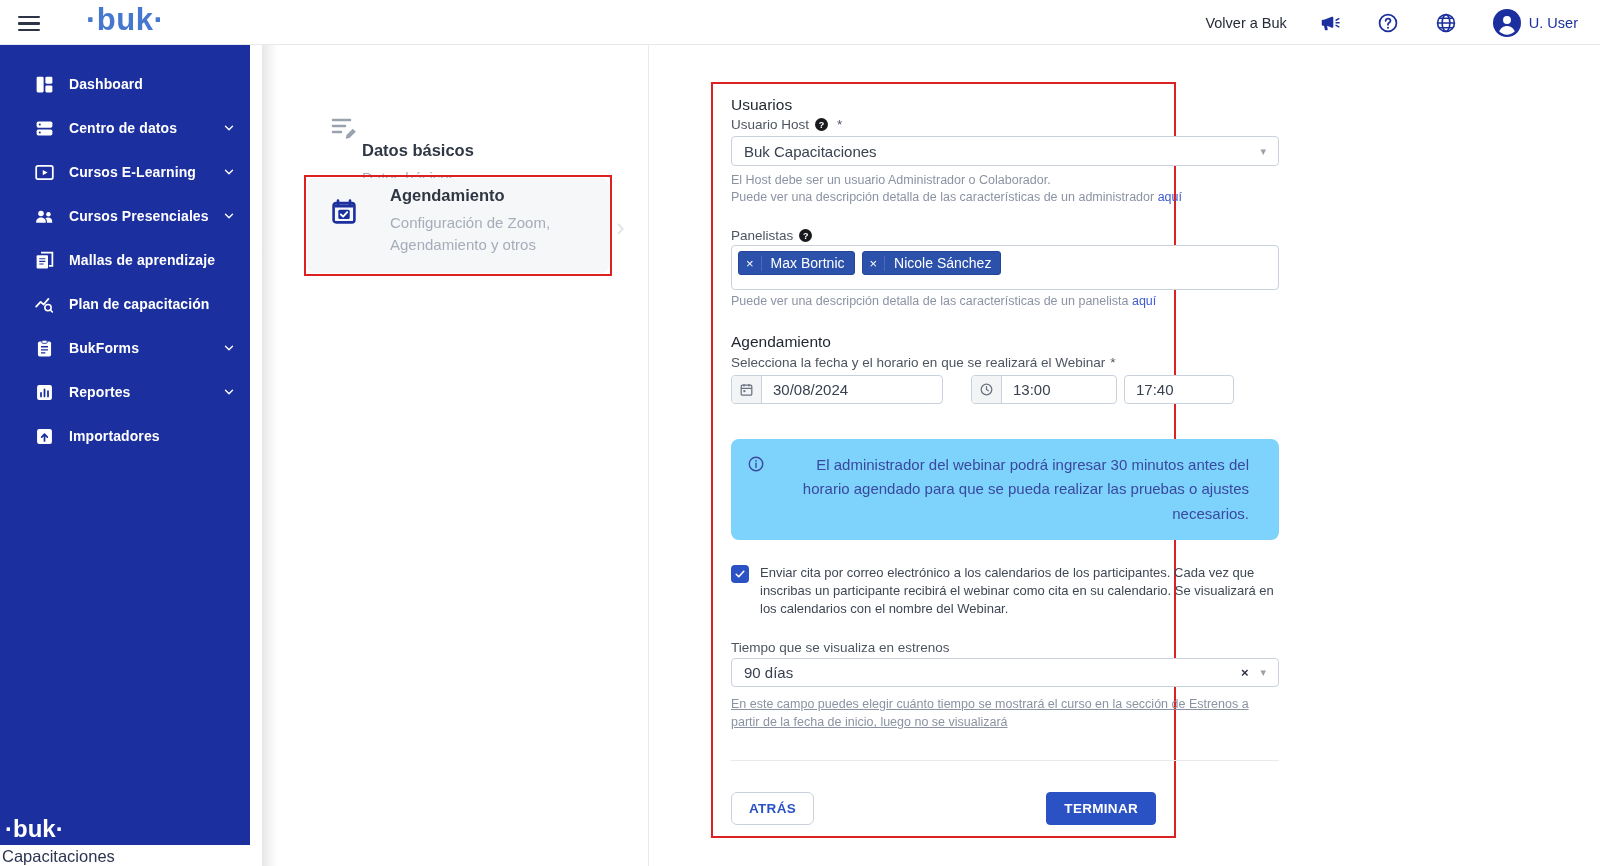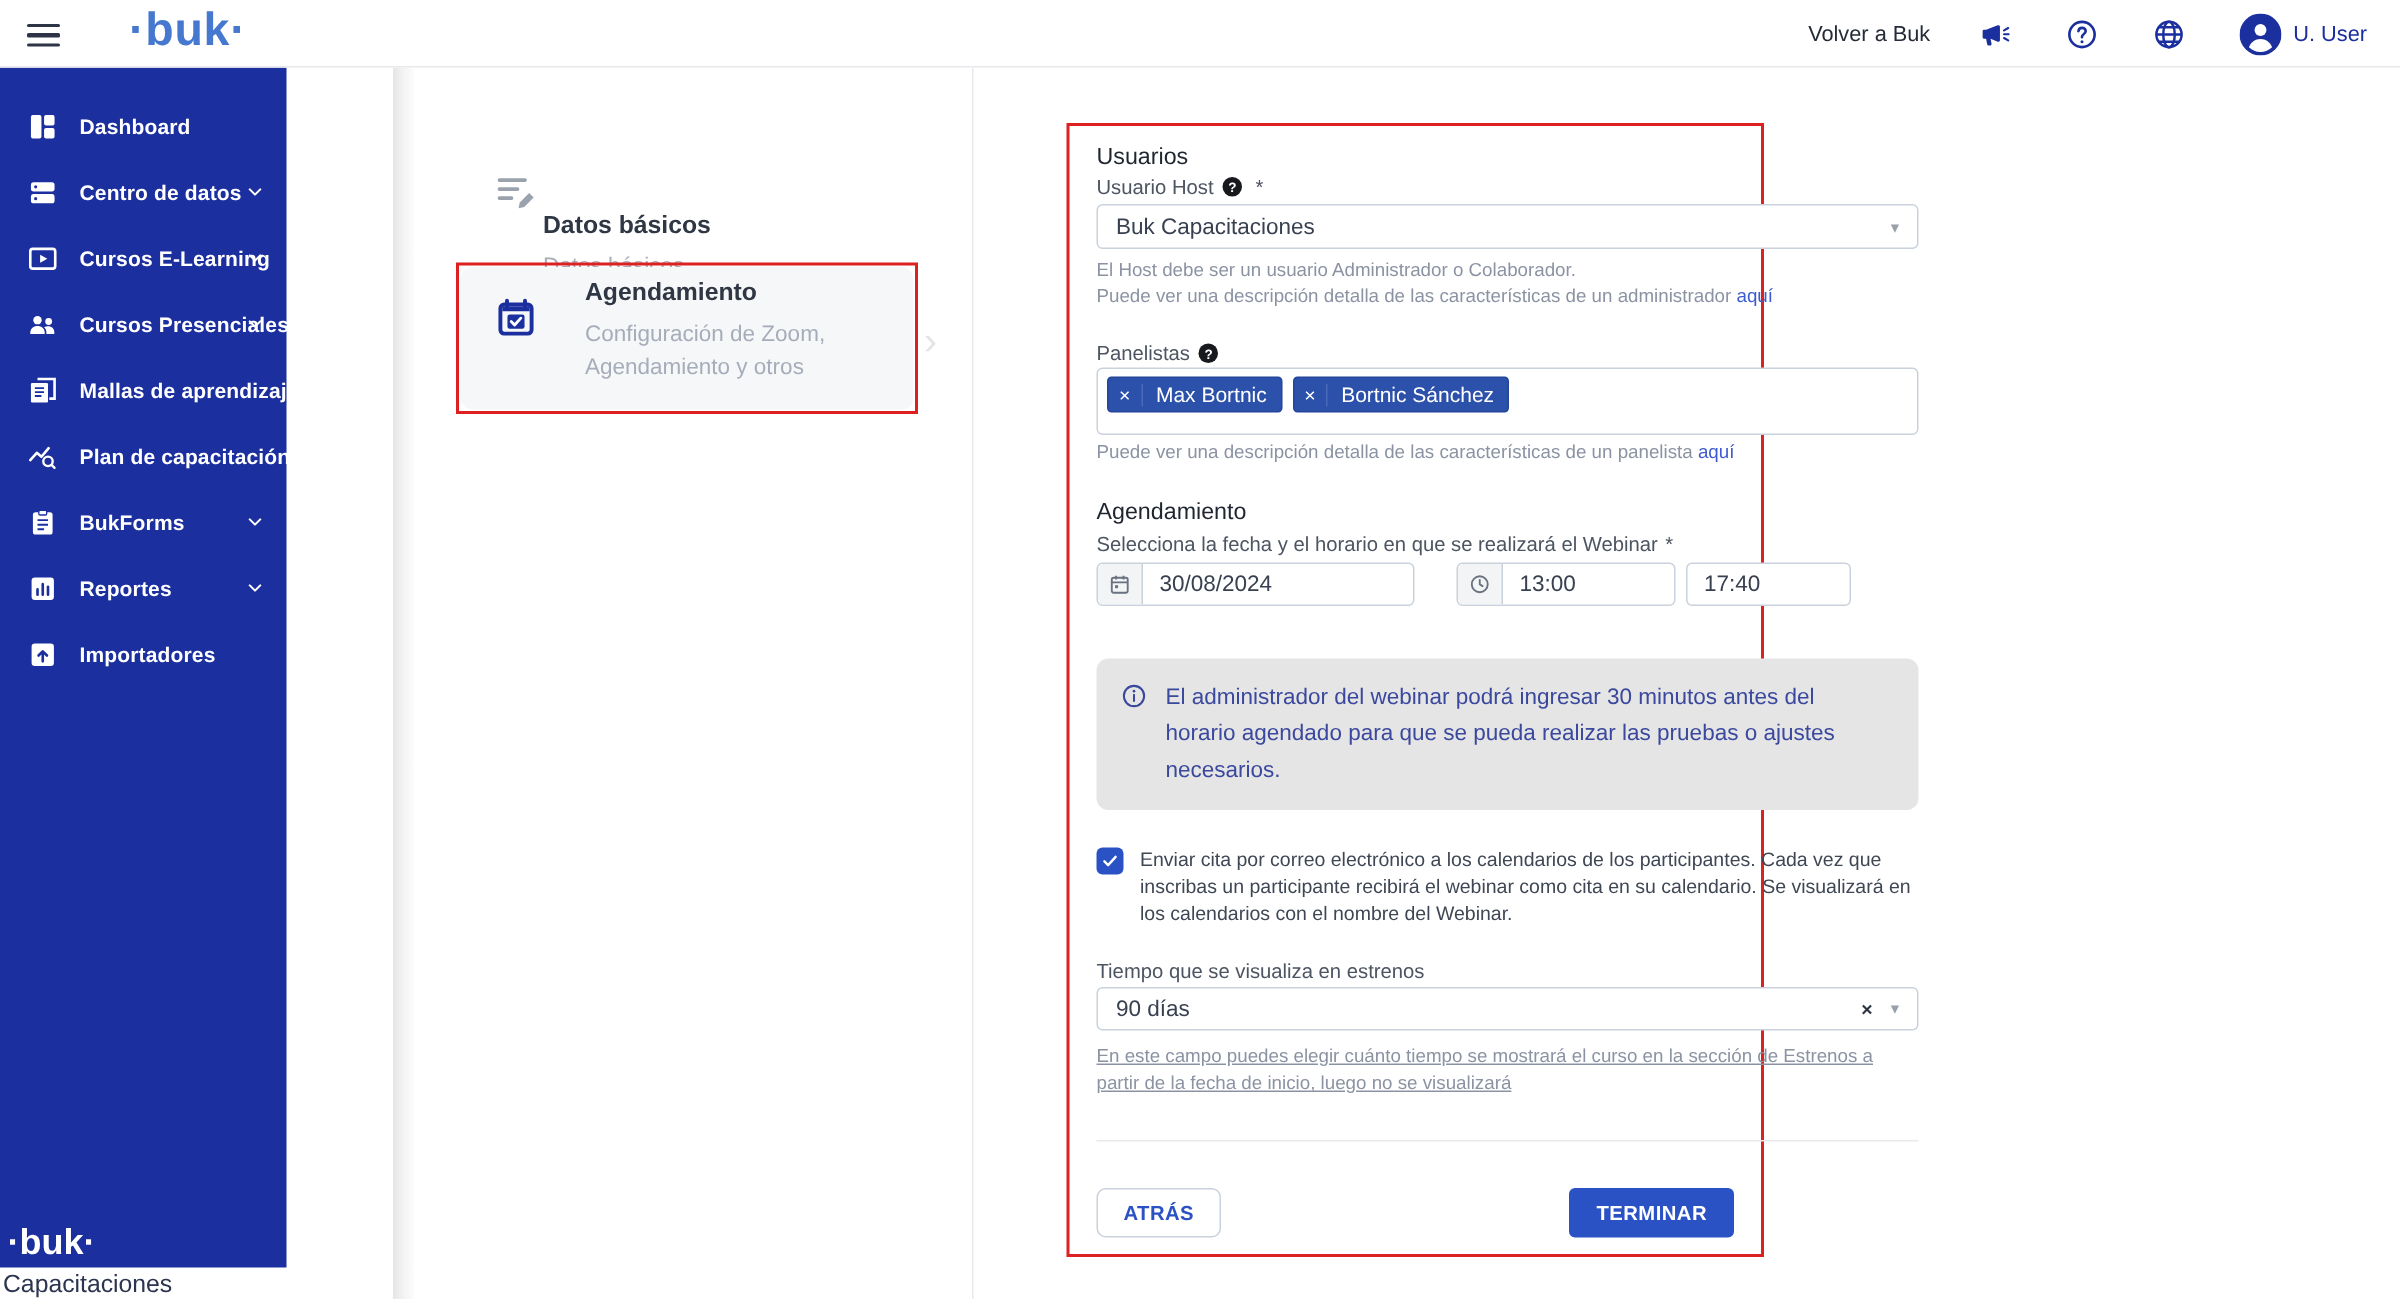--- a/index.html
+++ b/index.html
@@ -15,21 +15,21 @@
   .logo { position:absolute; left:86px; top:2px; font-size:31px; font-weight:600; color:#4678cf; letter-spacing:0.5px; }
   .topbar-right { position:absolute; right:22px; top:0; height:45px; display:flex; align-items:center; gap:0; }
   .back-link { font-size:14.5px; color:#252b37; margin-right:32px; cursor:pointer; }
   .tb-icon { width:22px; height:22px; margin-right:36px; display:inline-flex; cursor:pointer; }
   .tb-icon svg { width:22px; height:22px; }
   .avatar { width:28px; height:28px; margin-right:8px; display:inline-flex; cursor:pointer; }
   .avatar svg { width:28px; height:28px; }
   .user-name { font-size:14.5px; color:#1b2f9e; cursor:pointer; }
 
   
-  .sidebar { position:absolute; left:0; top:45px; width:191px; height:800px; background:#1b2f9e; z-index:20; }
+  .sidebar { position:absolute; left:0; top:45px; width:250px; height:800px; background:#1b2f9e; z-index:20;padding-left:16px; }
   .s-nav { padding-top:17px; }
   .s-item { position:relative; height:44px; display:flex; align-items:center; padding-left:18px; cursor:pointer; }
   .s-icon { width:21px; height:21px; display:inline-flex; margin-right:14px; flex:none; }
   .s-icon svg { width:21px; height:21px; }
   .s-label { color:#fff; font-size:14px; font-weight:600; letter-spacing:0.1px; white-space:nowrap; }
   .s-chev { position:absolute; right:14px; width:14px; height:14px; display:inline-flex; }
   .s-chev svg { width:14px; height:14px; }
   .sidebar-logo { position:absolute; left:5px; bottom:2px; color:#fff; font-size:24px; font-weight:600; }
   .module-label { position:absolute; left:2px; top:847px; font-size:16.5px; color:#2b3550; z-index:21; }
 
@@ -82,21 +82,21 @@
   .tag-label { padding:0 9px; white-space:nowrap; }
 
   .inputs-row { display:flex; }
   .inp { height:29px; border:1px solid #c9d2dc; border-radius:4px; background:#fff;
     display:flex; align-items:center; overflow:hidden; }
   .inp-prefix { width:30px; align-self:stretch; background:#f3f4f6; border-right:1px solid #c9d2dc;
     display:flex; align-items:center; justify-content:center; flex:none; }
   .inp-prefix svg { width:15px; height:15px; }
   .inp-value { font-size:15px; color:#394150; padding-left:11px; }
 
-  .alert { background:#e5e5e5; border-radius:8px; padding:14px 16px; display:flex; gap:12px; }
+  .alert { background:#7dd3fc; border-radius:8px; padding:14px 16px; display:flex; gap:12px;text-align:right; }
   .alert-icon { width:18px; height:18px; flex:none; margin-top:2px; }
   .alert-icon svg { width:18px; height:18px; }
   .alert-text { font-size:15px; color:#3a489d; line-height:1.62; width:472px; }
 
   .check-row { display:flex; gap:11px; }
   .checkbox { width:18px; height:18px; border-radius:4px; background:#2b52c4; flex:none; margin-top:1px;
     display:flex; align-items:center; justify-content:center; cursor:pointer; }
   .checkbox svg { width:12px; height:12px; }
   .check-text { font-size:13px; color:#3f4754; line-height:1.38; width:545px; }
 
@@ -348,21 +348,21 @@
       <span class="qbadge">?</span>
     </div>
 
     <div class="fc tagbox" style="top:161px;">
       <span class="tag">
         <span class="tag-x">×</span>
         <span class="tag-label">Max Bortnic</span>
       </span>
       <span class="tag">
         <span class="tag-x">×</span>
-        <span class="tag-label">Bortnic Sánchez</span>
+        <span class="tag-label">Nicole Sánchez</span>
       </span>
     </div>
 
     <div class="fc help" style="top:210px;">
       <span>Puede ver una descripción detalla de las características de un panelista</span>
       <a>aquí</a>
     </div>
 
     <div class="fc sec-title" style="top:249px;">Agendamiento</div>
 

